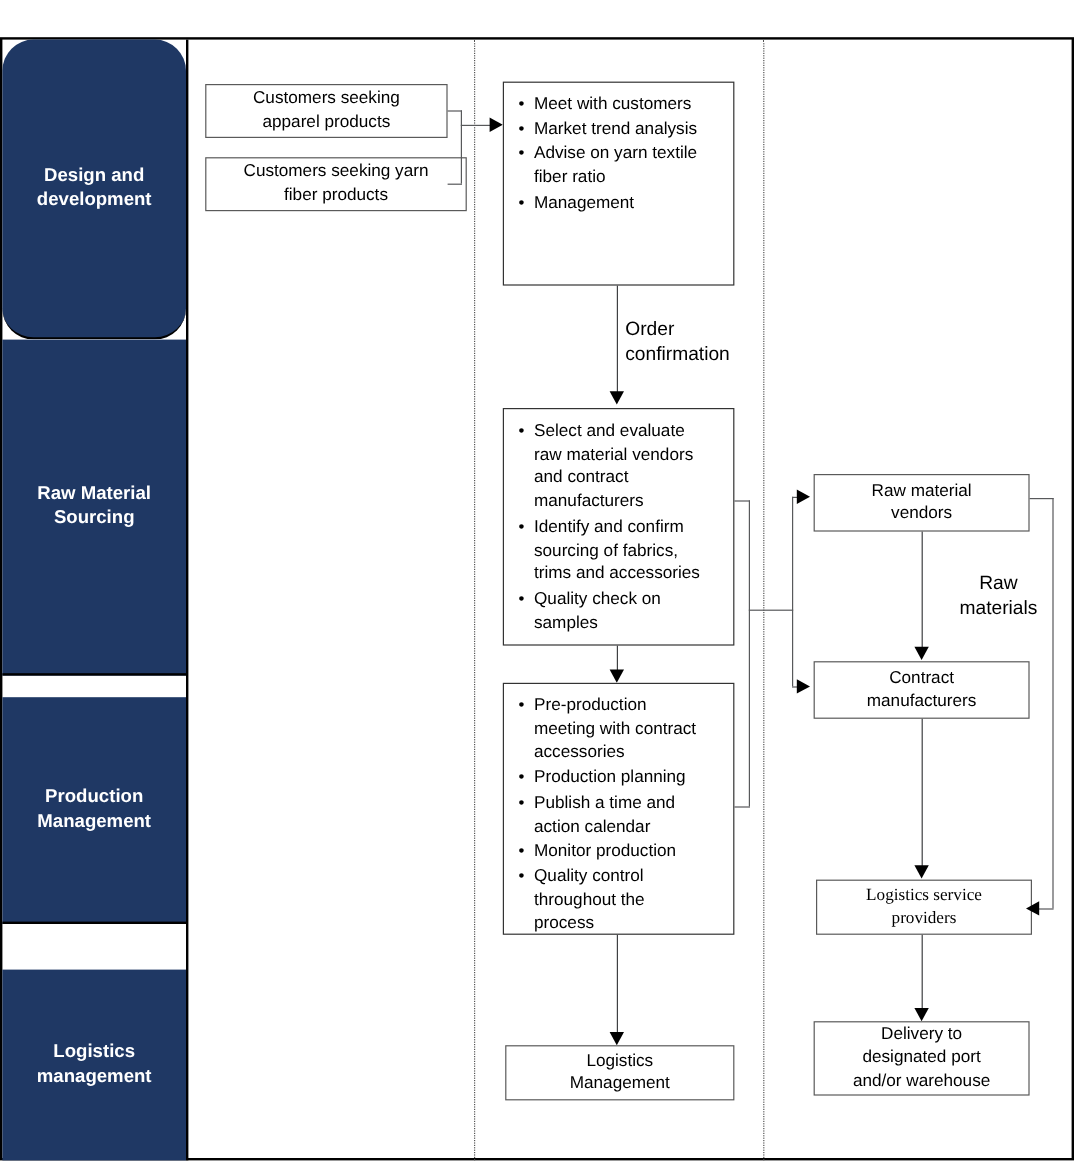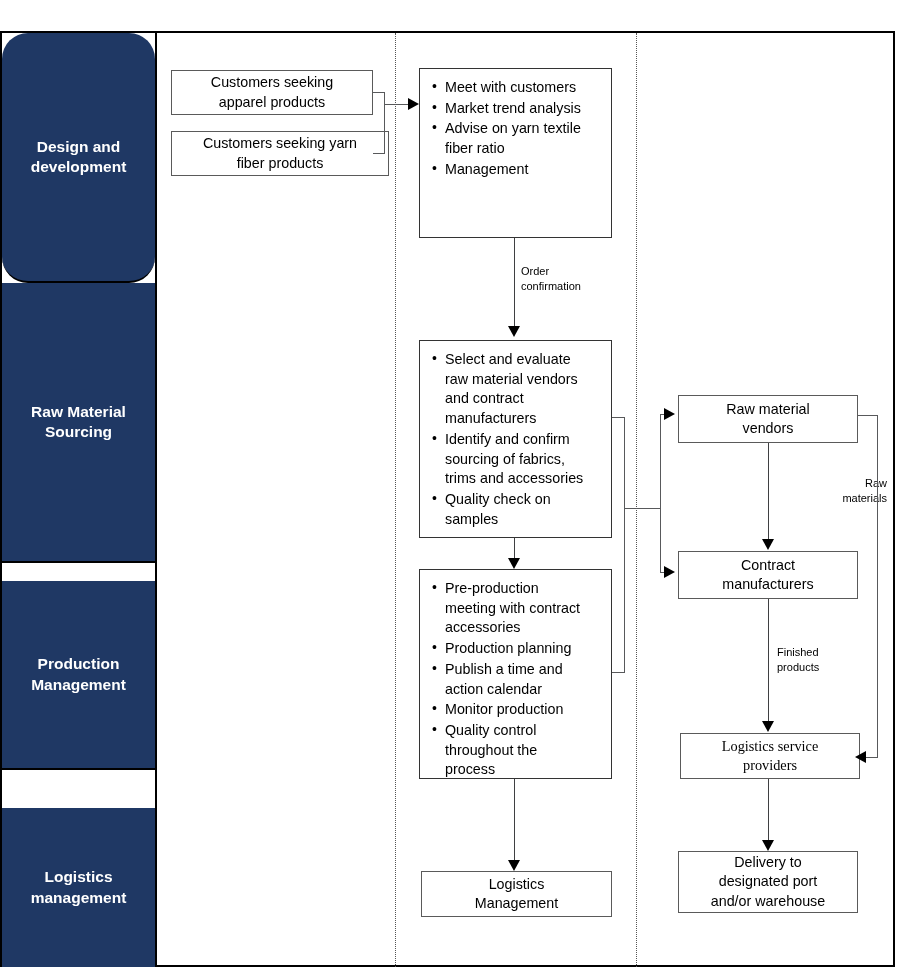--- a/index.html
+++ b/index.html
@@ -147,21 +147,21 @@
   }
   .arrow.left {
     border-top: 6.5px solid transparent;
     border-bottom: 6.5px solid transparent;
     border-right: 11px solid #000000;
   }
 
   
   .edge-label {
     position: absolute;
-    font-size: 11px;
+    font-size: 16px;
     line-height: 1.32;
     color: #000000;
     text-align: center;
     white-space: pre-line;
   }
 </style>
 </head>
 <body>
 
 <div id="canvas">
@@ -271,32 +271,30 @@
   <div class="ln-h" style="left:660px;top:572px;width:9px;"></div>
   <div class="arrow right" style="left:664px;top:566px;"></div>
 
   <div class="node center" style="left:678px;top:395px;width:180px;height:48px;">
     <div class="node-text" style="white-space:pre-line;">Raw material
 vendors</div>
   </div>
 
   <div class="ln-v thick" style="left:768px;top:443px;height:100px;"></div>
   <div class="arrow down" style="left:762px;top:539px;"></div>
-  <div class="edge-label" style="left:777px;top:476px;width:110px;text-align:right;">Raw
+  <div class="edge-label" style="left:777px;top:476px;width:110px;text-align:center;">Raw
 materials</div>
 
   <div class="node center" style="left:678px;top:551px;width:180px;height:48px;">
     <div class="node-text" style="white-space:pre-line;">Contract
 manufacturers</div>
   </div>
 
   <div class="ln-v thick" style="left:768px;top:599px;height:126px;"></div>
   <div class="arrow down" style="left:762px;top:721px;"></div>
-  <div class="edge-label" style="left:777px;top:645px;width:110px;text-align:left;">Finished
-products</div>
 
   <div class="node center" style="left:680px;top:733px;width:180px;height:46px;">
     <div class="node-text" style="white-space:pre-line;font-family:Liberation Serif, serif;">Logistics service
 providers</div>
   </div>
 
   <div class="ln-h" style="left:858px;top:415px;width:20px;"></div>
   <div class="ln-v" style="left:877px;top:415px;height:342px;"></div>
   <div class="ln-h" style="left:862px;top:757px;width:16px;"></div>
   <div class="arrow left" style="left:855px;top:751px;"></div>

